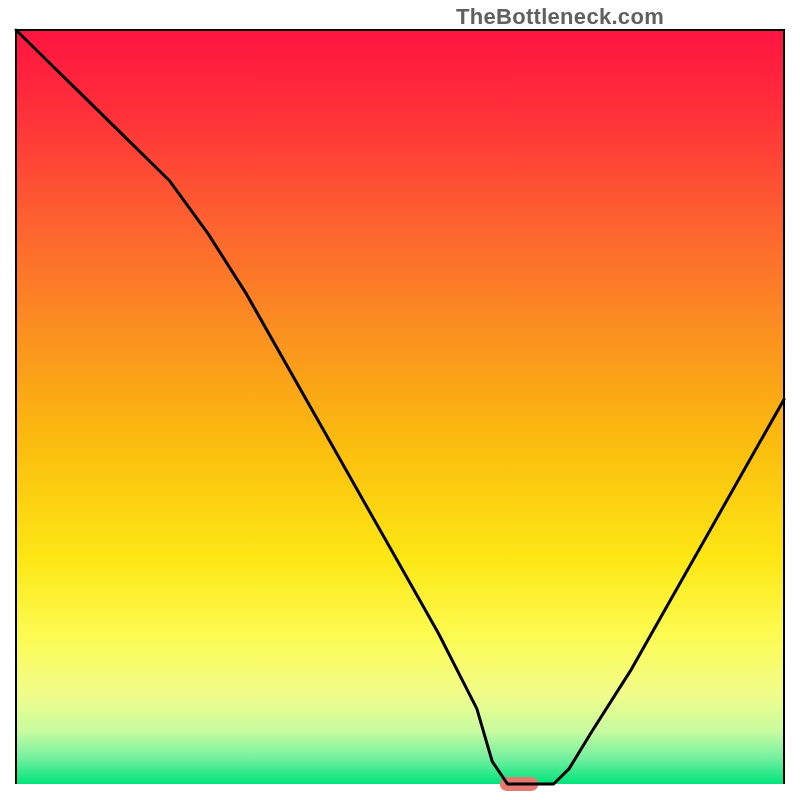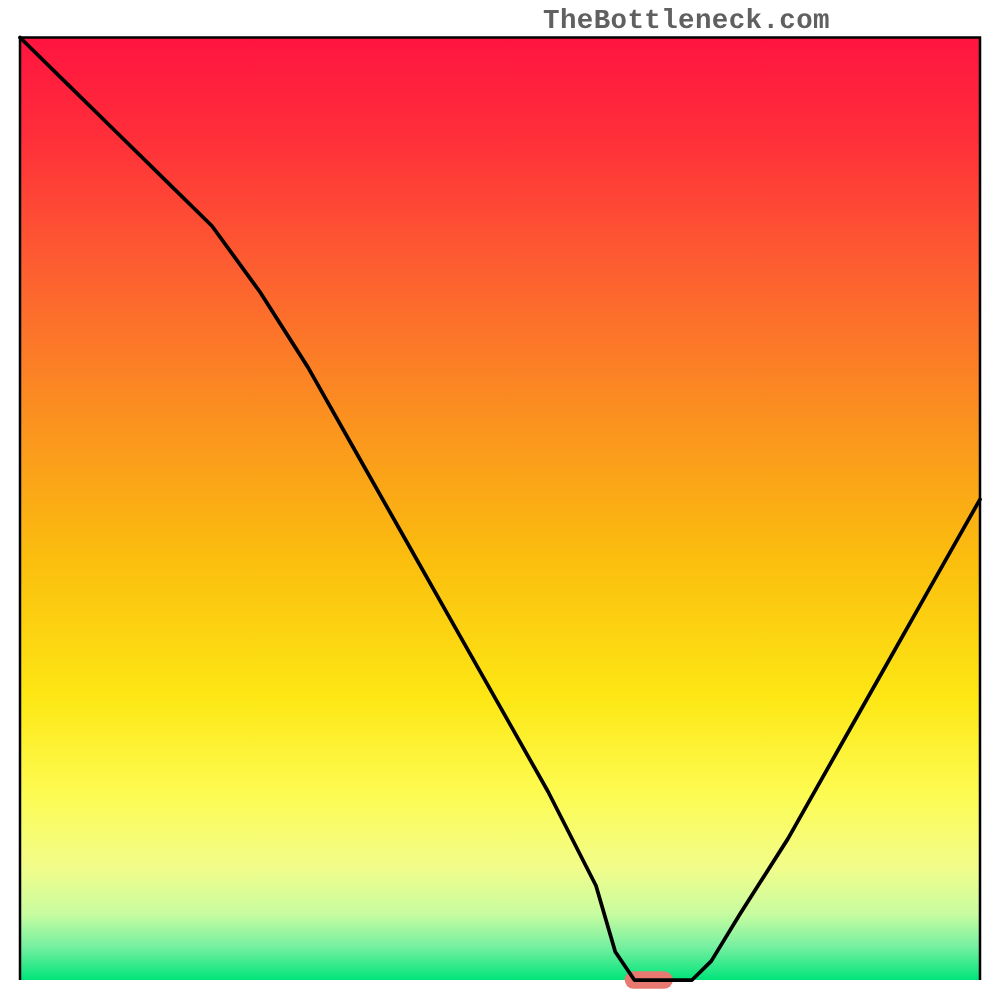--- a/index.html
+++ b/index.html
@@ -8,21 +8,20 @@
     width: 800px;
     height: 800px;
     overflow: hidden;
     background: #ffffff;
     font-family: Arial, Helvetica, sans-serif;
   }
   .container {
     position: relative;
     width: 676px;
     height: 800px;
-    font-family: Liberation Mono, monospace;
   }
   .watermark {
     position: absolute;
     top: 4px;
     right: 12px;
     font-size: 22px;
     font-weight: 600;
     color: #606060;
     letter-spacing: 0.3px;
     z-index: 10;

